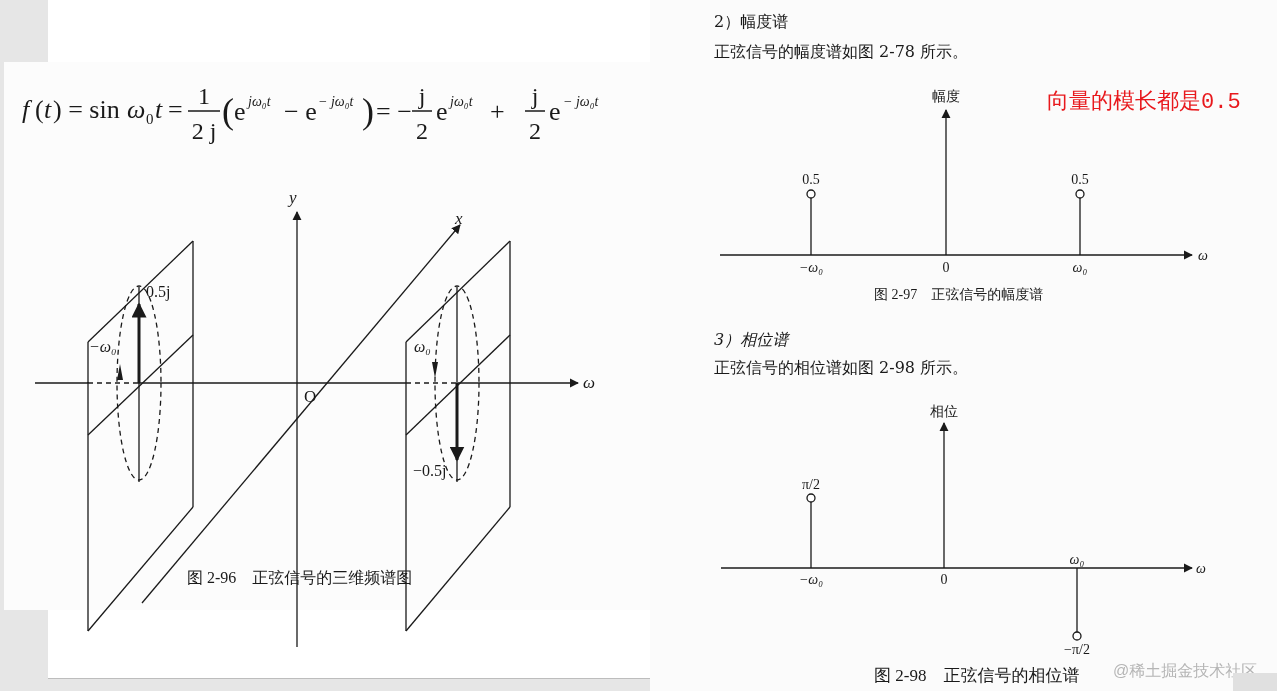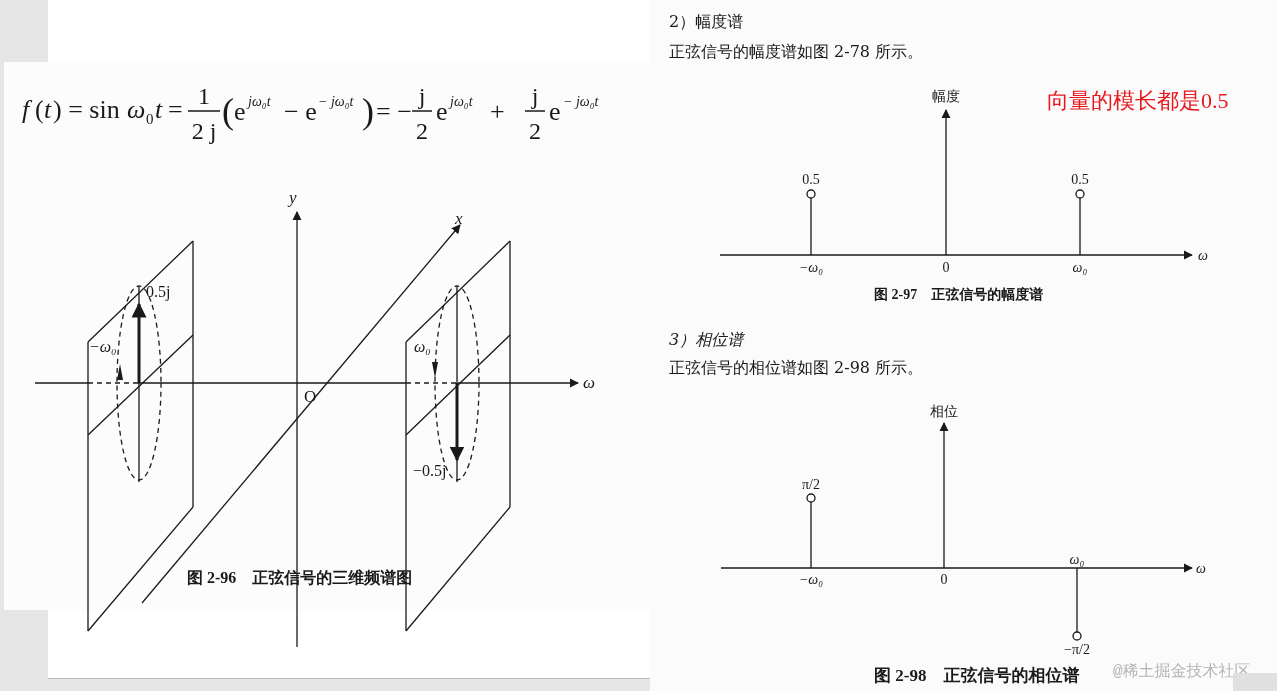--- a/index.html
+++ b/index.html
@@ -1,24 +1,24 @@
 <!DOCTYPE html>
 <html><head>
 <meta charset="utf-8">
 <style>
   html, body { margin:0; padding:0; }
   body { width:1277px; height:691px; position:relative; overflow:hidden; background:#e6e6e6; font-family:"Liberation Serif","DejaVu Serif",serif; color:#1a1a1a; }
   .page-back { position:absolute; left:48px; top:0; width:604px; height:678px; background:#fff; border-bottom:1px solid #bdbdbd; }
   .left-panel { position:absolute; left:4px; top:62px; width:648px; height:548px; background:#fcfcfc; }
   .right-panel { position:absolute; left:650px; top:0; width:627px; height:691px; background:#fbfbfb; }
   .formula { position:absolute; left:22px; top:88px; font-size:25px; white-space:nowrap; }
-  .caption { position:absolute; font-size:16px; white-space:nowrap;font-weight:bold; }
-  .heading { position:absolute; font-size:16px; white-space:nowrap; font-family:"DejaVu Serif",serif; }
-  .annot { position:absolute; left:1047px; top:86px; font-size:22px; color:#e8181c; font-family:Liberation Serif, serif; white-space:nowrap; }
-  .watermark { position:absolute; left:1113px; top:661px; font-size:16px; color:#b5b5b5; font-family:Liberation Mono, monospace; white-space:nowrap; }
+  .caption { position:absolute; font-size:16px; white-space:nowrap; }
+  .heading { position:absolute; font-size:16px; white-space:nowrap; font-family:"DejaVu Serif",serif;margin-left:45px; }
+  .annot { position:absolute; left:1047px; top:86px; font-size:22px; color:#e8181c; font-family:Liberation Mono, monospace; white-space:nowrap; }
+  .watermark { position:absolute; left:1113px; top:661px; font-size:16px; color:#b5b5b5; font-family:Liberation Sans, sans-serif; white-space:nowrap; }
   .corner { position:absolute; left:1233px; top:673px; width:44px; height:18px; background:#e0e0e0; }
   svg { position:absolute; left:0; top:0; overflow:visible; }
   svg text { font-family:"Liberation Serif","DejaVu Serif",serif; fill:#1a1a1a; }
 </style>
 </head>
 <body>
 
 <div class="page-back"></div>
 
 <div class="left-panel"></div>

